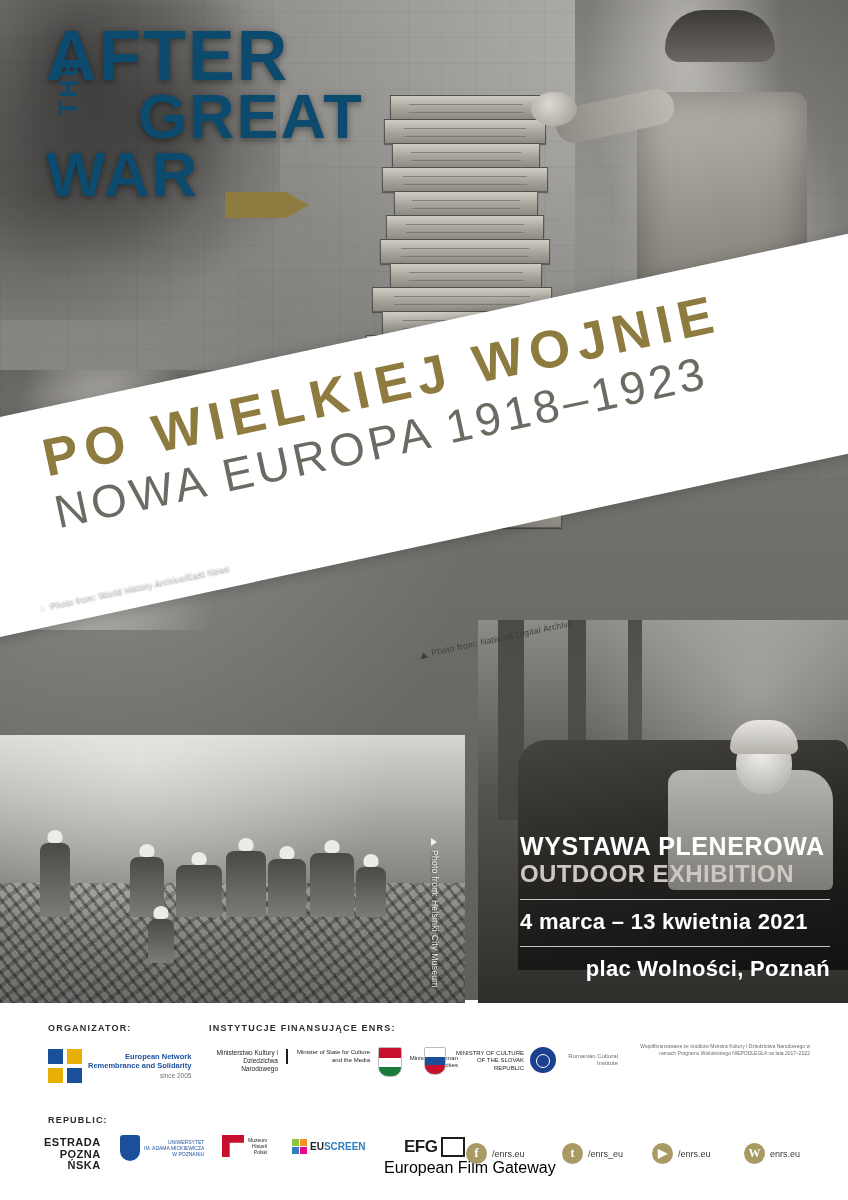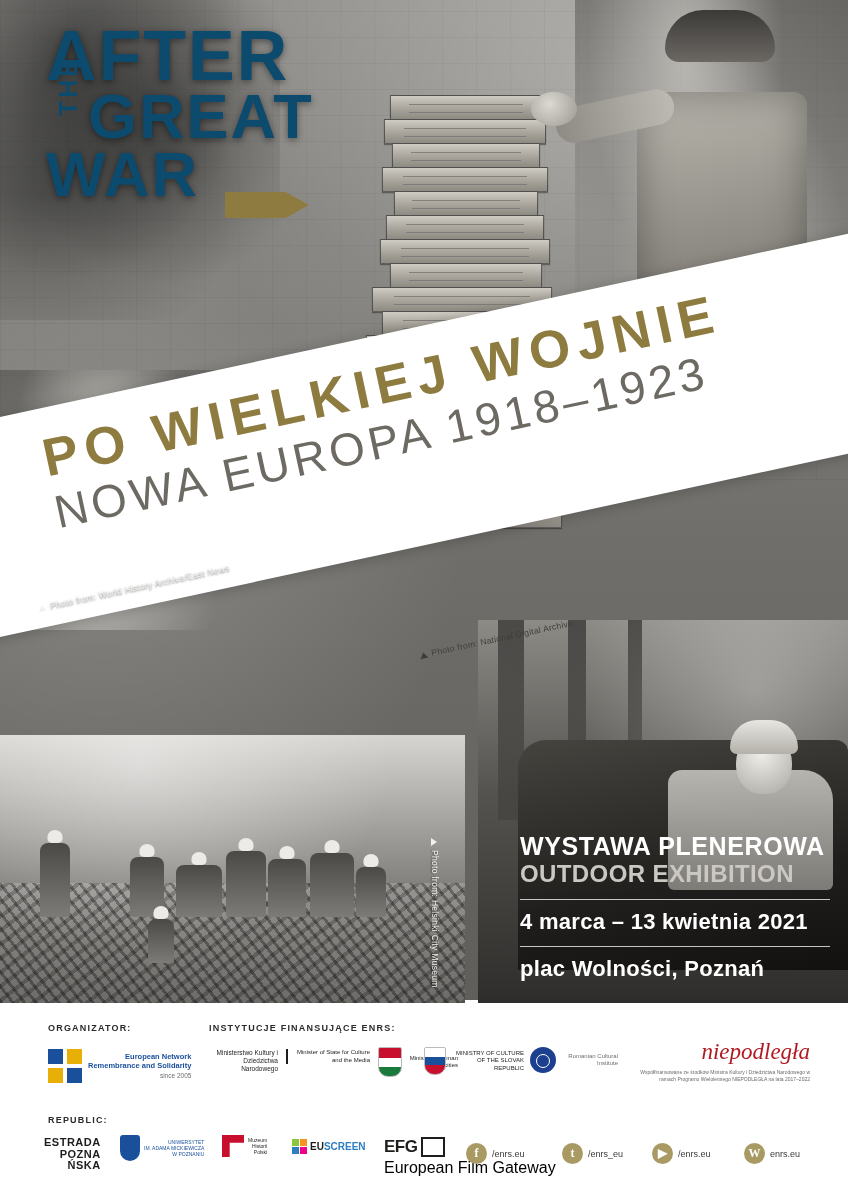--- a/index.html
+++ b/index.html
@@ -138,21 +138,21 @@
     white-space:nowrap;margin-top:4px;
   }
 
   
   .logo{position:absolute;left:46px;top:24px;width:340px;color:#0c4a6e;}
   .logo .l1,.logo .l2,.logo .l3{
     font-weight:700;letter-spacing:2px;line-height:.92;
     text-shadow:0 2px 7px rgba(0,0,0,.45);
   }
   .logo .l1{font-size:70px;}
-  .logo .l2{font-size:63px;margin-left:42px;}
+  .logo .l2{font-size:63px;margin-left:92px;}
   .logo .l3{font-size:63px;}
   .logo .the{
     position:absolute;left:8px;top:92px;font-size:25px;font-weight:700;letter-spacing:3px;
     transform:rotate(-90deg);transform-origin:left top;
   }
   .arrow{
     position:absolute;left:225px;top:192px;width:84px;height:26px;background:#8e7b3f;
     clip-path:polygon(0 0,72% 0,100% 50%,72% 100%,0 100%);
   }
   .subbar{
@@ -172,21 +172,21 @@
   .credit.c2{left:418px;top:634px;transform:rotate(-12deg);color:#3f3d3a;text-shadow:none;}
   .credit.c2 .tri{border-bottom-color:#3f3d3a;}
   .credit.c3{left:440px;top:838px;transform:rotate(90deg);transform-origin:left top;}
 
   
   .info{position:absolute;left:520px;top:832px;width:310px;color:#fff;text-align:left;}
   .info .h1{font-size:25px;font-weight:700;letter-spacing:.6px;line-height:1.12;}
   .info .h2{font-size:24px;font-weight:700;letter-spacing:.4px;color:#cbc8c2;line-height:1.15;}
   .info .rule{height:1px;background:rgba(255,255,255,.75);margin:11px 0 9px 0;}
   .info .d1{font-size:22px;font-weight:700;letter-spacing:.3px;}
-  .info .d2{font-size:22px;font-weight:700;letter-spacing:.3px;}
+  .info .d2{font-size:22px;font-weight:700;letter-spacing:.3px;text-align:right;}
 
   
   .footer{position:absolute;left:0;top:1003px;width:848px;height:197px;background:#fff;}
   .f-label{font-size:9px;font-weight:700;letter-spacing:1.2px;color:#2b2b2b;}
   .f-row{position:absolute;text-align:right;}
   .enrs-mark{display:inline-flex;align-items:center;gap:6px;}
   .enrs-squares{position:relative;width:34px;height:34px;}
   .enrs-squares i{position:absolute;display:block;}
   .enrs-squares i:nth-child(1){left:0;top:0;width:15px;height:15px;background:#1a4f9c;}
   .enrs-squares i:nth-child(2){left:19px;top:0;width:15px;height:15px;background:#e8b007;}
@@ -216,21 +216,21 @@
   .mhp .glyph{width:22px;height:22px;background:#c8102e;
     clip-path:polygon(0 0,100% 0,100% 35%,35% 35%,35% 100%,0 100%);}
   .mhp .t{font-size:5px;color:#1d1d1b;line-height:1.2;}
   .euscreen{display:flex;align-items:center;gap:3px;}
   .euscreen .grid{display:grid;grid-template-columns:repeat(2,7px);grid-auto-rows:7px;gap:1px;}
   .euscreen .grid i{display:block;}
   .euscreen .t{font-size:10px;font-weight:700;}
   .euscreen .t .eu{color:#1d1d1b;}
   .euscreen .t .scr{color:#2f7ec1;}
   .efg{display:flex;align-items:center;gap:4px;}
-  .efg .t{font-size:17px;font-weight:700;color:#1d1d1b;letter-spacing:-.5px;}
+  .efg .t{font-size:17px;font-weight:700;color:#1d1d1b;letter-spacing:-.5px;margin-left:20px;}
   .efg .box{width:20px;height:16px;border:2px solid #1d1d1b;}
 
   .social{position:absolute;display:flex;align-items:center;gap:5px;}
   .social .circle{
     width:21px;height:21px;border-radius:50%;background:#a99a63;color:#fff;
     display:flex;align-items:center;justify-content:center;font-size:12px;font-weight:700;
     font-family:"Liberation Serif",serif;
   }
   .social .handle{font-size:9px;color:#3a3a3a;}
 </style>
@@ -382,21 +382,20 @@
       </div>
     </div>
     <div class="f-row" style="left:530px;top:44px;display:flex;align-items:center;gap:4px;">
       <div class="ro-seal"></div>
       <div class="de-block" style="border:0;padding:0;width:58px;color:#6f6f6f;">
         <span>Romanian Cultural Institute</span>
       </div>
     </div>
 
     <div class="f-row" style="left:630px;top:36px;">
-      <div class="niep">niepodległa</div>
       <div class="niep-note" style="margin-top:4px;">Współfinansowane ze środków Ministra Kultury i Dziedzictwa Narodowego w ramach Programu Wieloletniego NIEPODLEGŁA na lata 2017–2022</div>
     </div>
 
     <div class="f-row" style="left:48px;top:112px;">
       <div class="f-label">REPUBLIC:</div>
     </div>
 
     <div class="f-row" style="left:44px;top:134px;">
       <div class="estrada">
         <span>ESTRADA</span>

